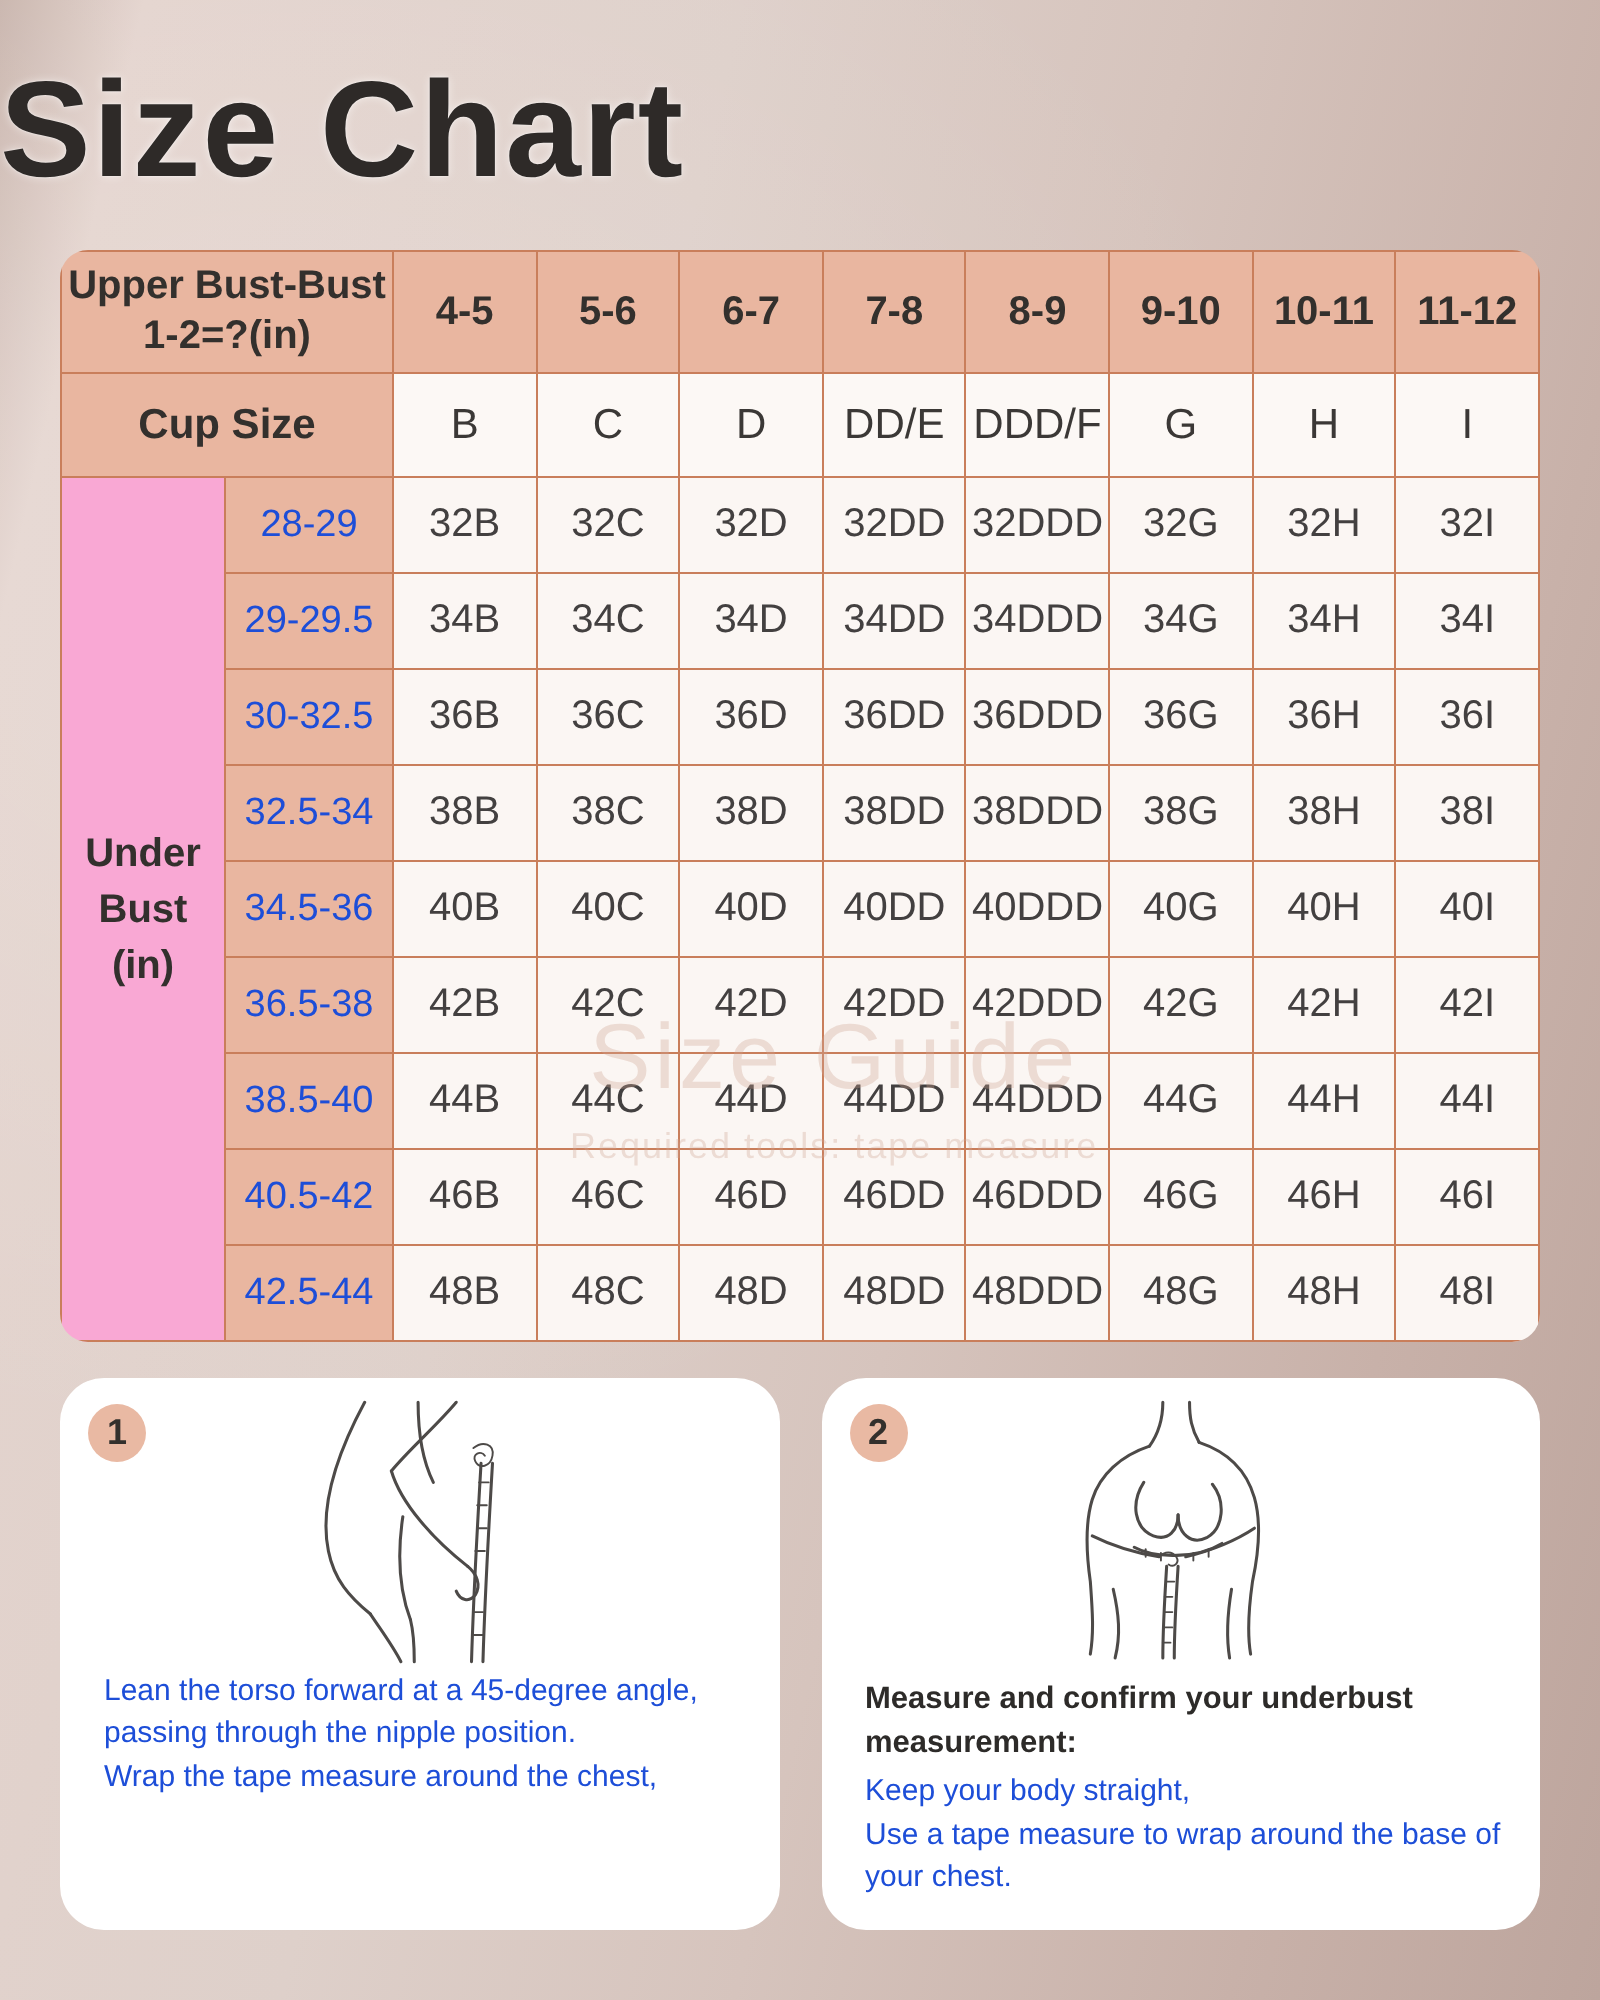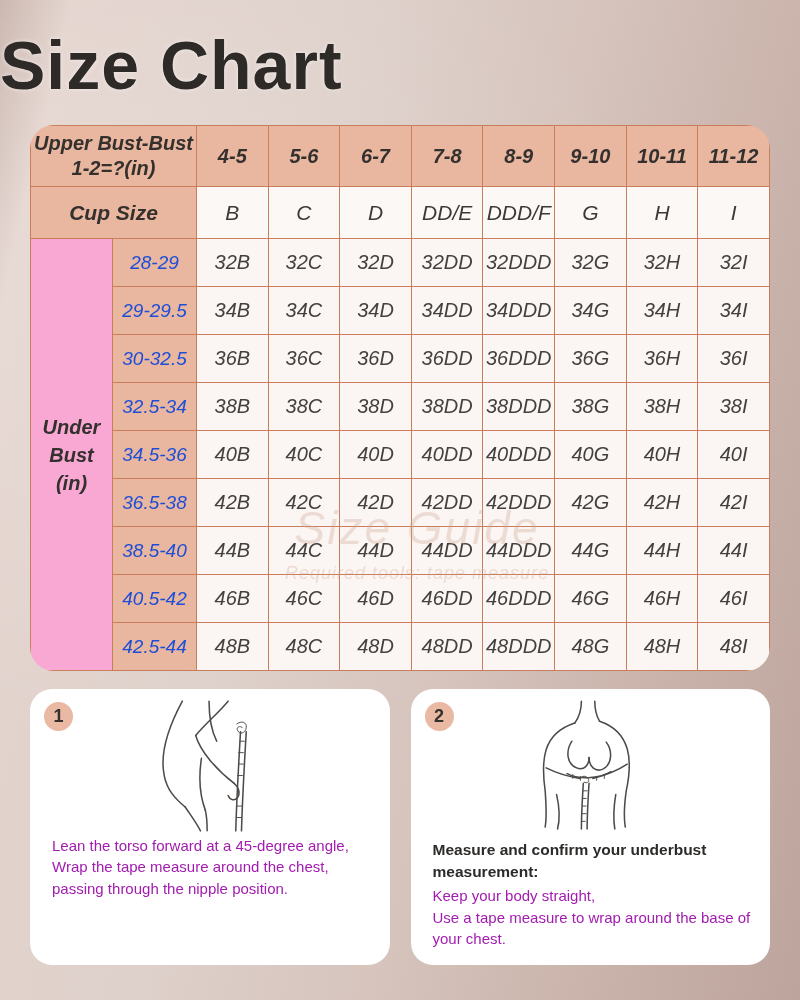--- a/index.html
+++ b/index.html
@@ -15,23 +15,22 @@
     text-align:left;
     font-size:68px;font-weight:800;letter-spacing:1px;
     color:#2e2a28;
     text-shadow:0 0 5px rgba(255,255,255,0.55), 0 0 1px rgba(255,255,255,0.8);
   }
   
   .table-wrap{
     position:relative;
     margin:7px 30px 0 30px;
     width:740px;
-    border-radius:24px;
+    border-radius:14px;
     overflow:hidden;
-    font-style:italic;
   }
   table.size-table{
     width:740px;border-collapse:collapse;table-layout:fixed;
   }
   .size-table th,.size-table td{
     border:1px solid #c97e5b;
     text-align:center;vertical-align:middle;
     padding:0;
   }
   .row-diff{height:61px;}
@@ -63,21 +62,21 @@
   }
   .illu{display:block;margin:8px auto 0 auto;height:138px;}
   .illu path,.illu line,.illu ellipse{fill:none;stroke:#4d4a48;stroke-width:1.6;stroke-linecap:round;stroke-linejoin:round;}
   .illu .thin{stroke-width:1;}
   .step-card h3{
     margin:4px 18px 3px 22px;
     font-size:15.5px;font-weight:bold;color:#2d2b29;line-height:1.4;
   }
   .step-card p{
     margin:0 16px 0 22px;
-    font-size:15px;color:#a21caf;line-height:1.42;
+    font-size:15px;color:#1d4ed8;line-height:1.42;
   }
 </style>
 </head>
 <body>
 
 <div class="page">
 
   <h1 class="page-title">Size Chart</h1>
 
   <div class="table-wrap">
@@ -258,22 +257,22 @@
         <path d="M97,34 C95,68 93,104 92,138"></path>
         <path d="M103,34 C101,68 99,104 98,138"></path>
         <line class="thin" x1="96" y1="44" x2="101" y2="44"></line>
         <line class="thin" x1="95" y1="56" x2="100" y2="56"></line>
         <line class="thin" x1="95" y1="68" x2="100" y2="68"></line>
         <line class="thin" x1="94" y1="80" x2="99" y2="80"></line>
         <line class="thin" x1="93" y1="112" x2="98" y2="112"></line>
         <line class="thin" x1="93" y1="124" x2="98" y2="124"></line>
       </svg>
       <p>Lean the torso forward at a 45-degree angle,</p>
+      <p>passing through the nipple position.</p>
       <p>Wrap the tape measure around the chest,</p>
-      <p>passing through the nipple position.</p>
     </section>
 
     <section class="step-card">
       <div class="badge">2</div>
       <svg class="illu" viewBox="0 0 130 140" width="124" height="138">
 
         <path d="M56,2 C56,10 54,18 49,25"></path>
         <path d="M70,2 C70,10 71,16 75,23"></path>
 
         <path d="M49,25 C34,30 23,40 19,53 C15,66 16,82 18,96 C19,110 20,122 18,134"></path>

